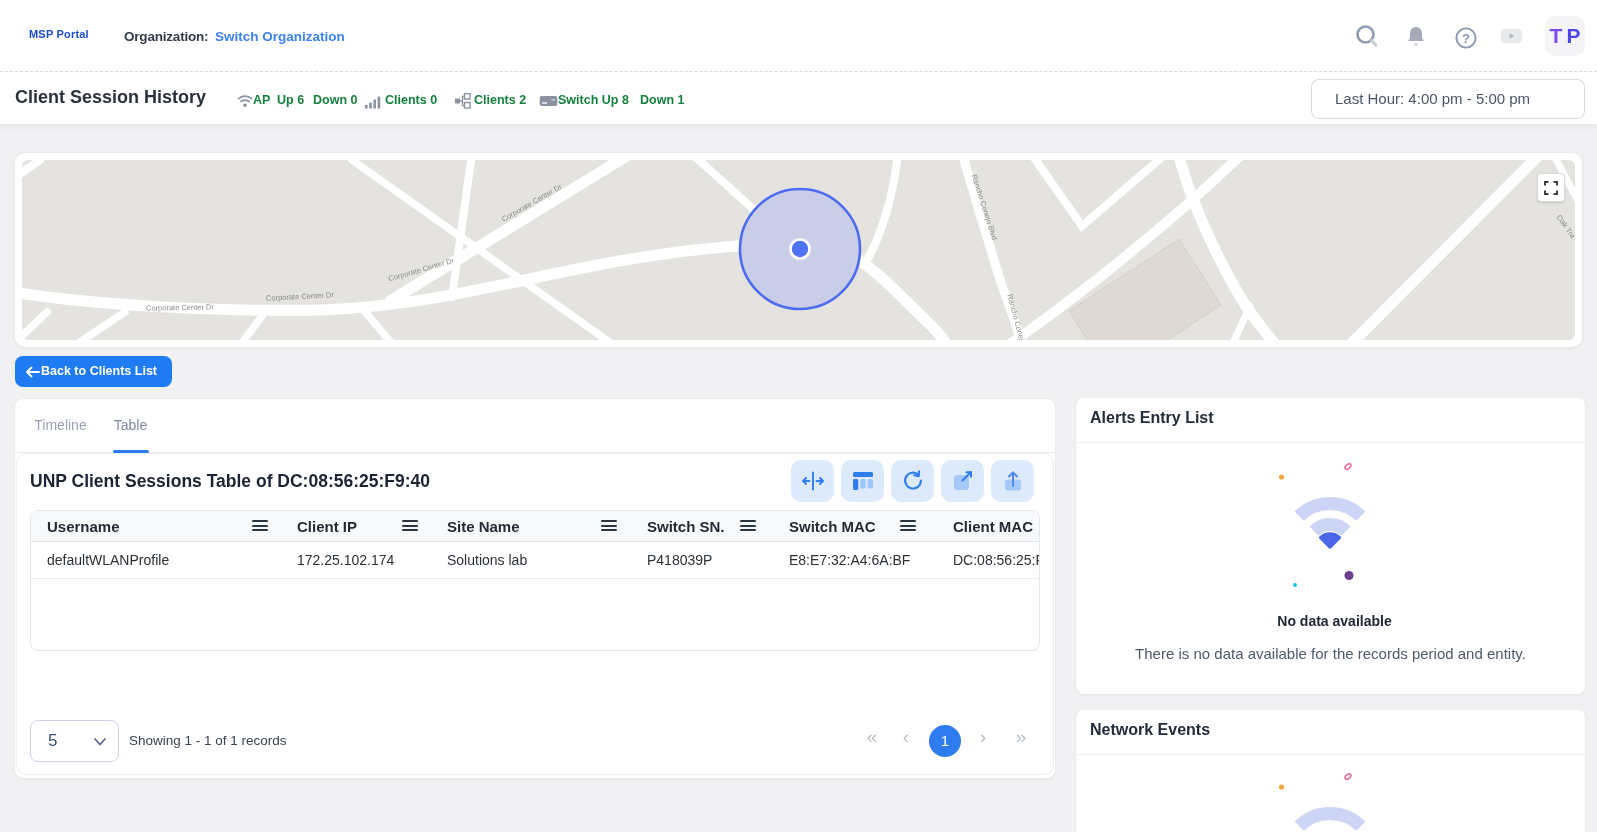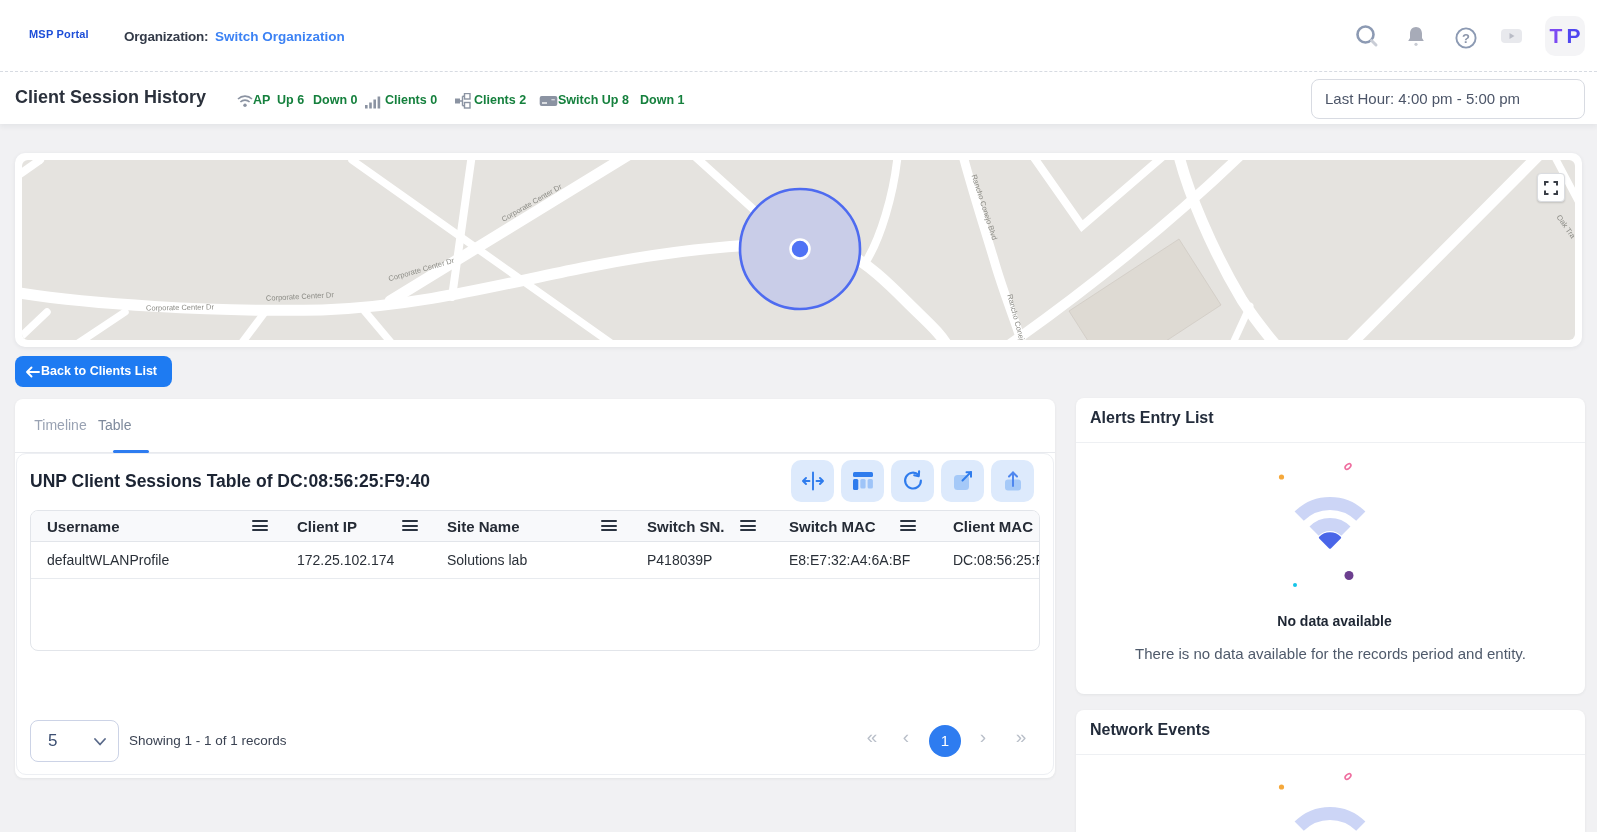--- a/index.html
+++ b/index.html
@@ -12,35 +12,35 @@
 .brand { position:absolute; left:29px; top:28px; font-size:11px; font-weight:bold; color:#1d4ed8; letter-spacing:.2px; }
 .orglbl { position:absolute; left:124px; top:29px; font-size:13.5px; font-weight:bold; color:#343b49; letter-spacing:-.2px; }
 .orglink { position:absolute; left:215px; top:29px; font-size:13.5px; font-weight:bold; color:#3c82f4; }
 .avatar { position:absolute; left:1545px; top:16px; width:40px; height:40px; border-radius:10px; background:#f4f4f6; text-align:center; line-height:40px; font-size:21px; font-weight:bold; }
 .avatar .t { color:#7c4af2; } .avatar .p { color:#5046f0; margin-left:4px; }
 
 
 .subbar { position:absolute; left:0; top:72px; width:1597px; height:52px; background:#fff; box-shadow:0 3px 5px rgba(40,50,60,.06); }
 .pagetitle { position:absolute; left:15px; top:15px; font-size:18px; font-weight:bold; color:#2b313c; }
 .statusrow { position:absolute; left:236px; top:20px; height:18px; width:460px; font-size:12.5px; font-weight:bold; color:#15803d; white-space:nowrap; line-height:17px; }
-.timebox { position:absolute; left:1311px; top:7px; width:274px; height:40px; border:1px solid #d8dbe2; border-radius:8px; background:#fff; font-size:15px; color:#4c5568; line-height:38px; padding-left:13px; }
+.timebox { position:absolute; left:1311px; top:7px; width:274px; height:40px; border:1px solid #d8dbe2; border-radius:8px; background:#fff; font-size:15px; color:#4c5568; line-height:38px; padding-left:23px; }
 
 
 .mapframe { position:absolute; left:15px; top:153px; width:1567px; height:194px; background:#fff; border-radius:10px; box-shadow:0 1px 4px rgba(40,50,60,.08); }
 .mapinner { position:absolute; left:7px; top:7px; width:1553px; height:180px; border-radius:6px; overflow:hidden; background:#e5e3df; }
 .fsbtn { position:absolute; left:1522px; top:20px; width:28px; height:29px; background:#fff; border:1px solid #dadce0; border-radius:4px; box-shadow:0 1px 2px rgba(0,0,0,.15); }
 
 
 .backbtn { position:absolute; left:15px; top:356px; width:157px; height:31px; background:#1e7bf2; border-radius:8px; color:#fff; font-size:12.5px; font-weight:bold; line-height:31px; padding-left:26px; }
 
 
 .card { position:absolute; background:#fff; border-radius:8px; box-shadow:0 1px 3px rgba(40,50,60,.07); }
 .leftcard { left:15px; top:399px; width:1040px; height:379px; }
 .tab1 { position:absolute; left:13px; top:8px; width:65px; height:37px; text-align:center; line-height:37px; font-size:14px; color:#99a2b3; }
-.tab2 { position:absolute; left:83px; top:8px; width:65px; height:37px; line-height:37px; font-size:14px; color:#7e8a9c; }
+.tab2 { position:absolute; left:83px; top:8px; width:65px; height:37px; text-align:center; line-height:37px; font-size:14px; color:#7e8a9c; }
 .tabline { position:absolute; left:0; top:53px; width:1040px; height:1px; background:#e8eaee; }
 .tabsel { position:absolute; left:98px; top:51px; width:36px; height:3px; background:#2e7cf0; border-radius:2px; }
 .innercard { position:absolute; left:1px; top:54px; width:1038px; height:322px; border:1px solid #edeff3; border-radius:10px; }
 .tbltitle { position:absolute; left:15px; top:72px; font-size:17.5px; font-weight:bold; color:#1c2433; }
 .toolbar { position:absolute; left:776px; top:61px; }
 .tbtn { position:absolute; top:0; width:43px; height:42px; background:#ddeafc; border-radius:10px; }
 .tbtn svg { position:absolute; left:50%; top:50%; transform:translate(-50%,-50%); }
 
 
 .tbl { position:absolute; left:15px; top:111px; width:1010px; height:141px; border:1px solid #e2e5ea; border-radius:8px; overflow:hidden; background:#fff; }

